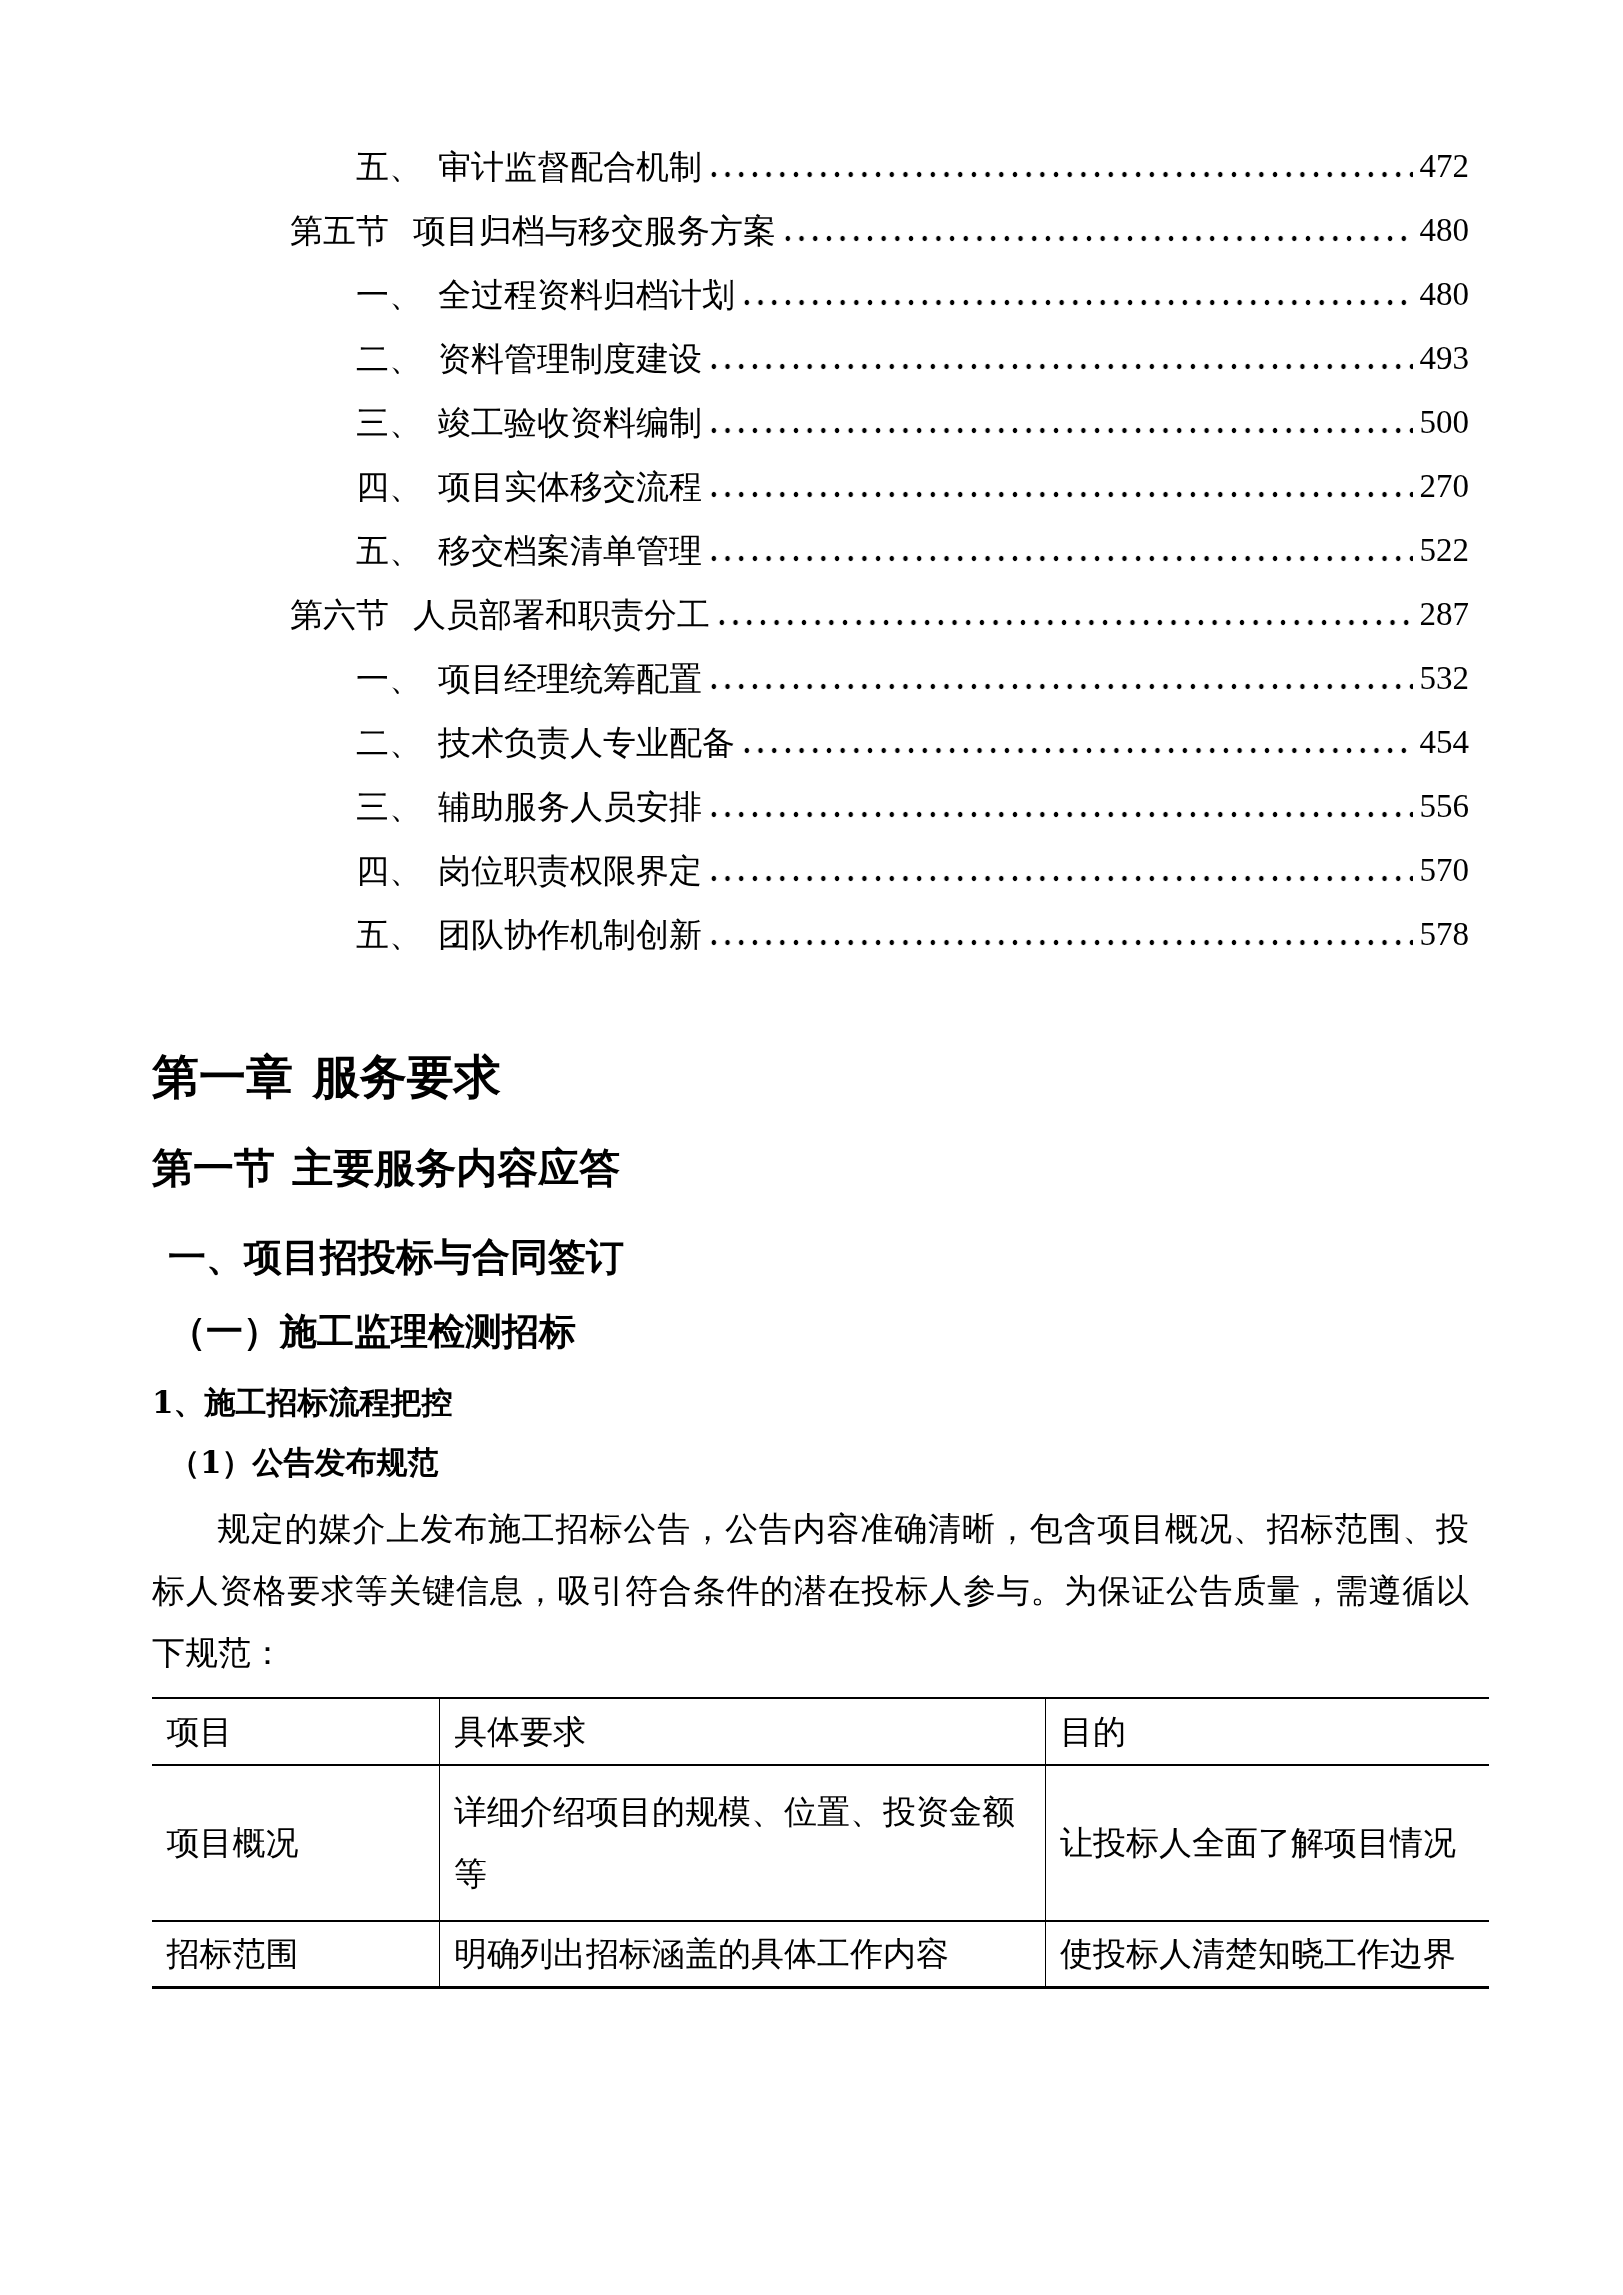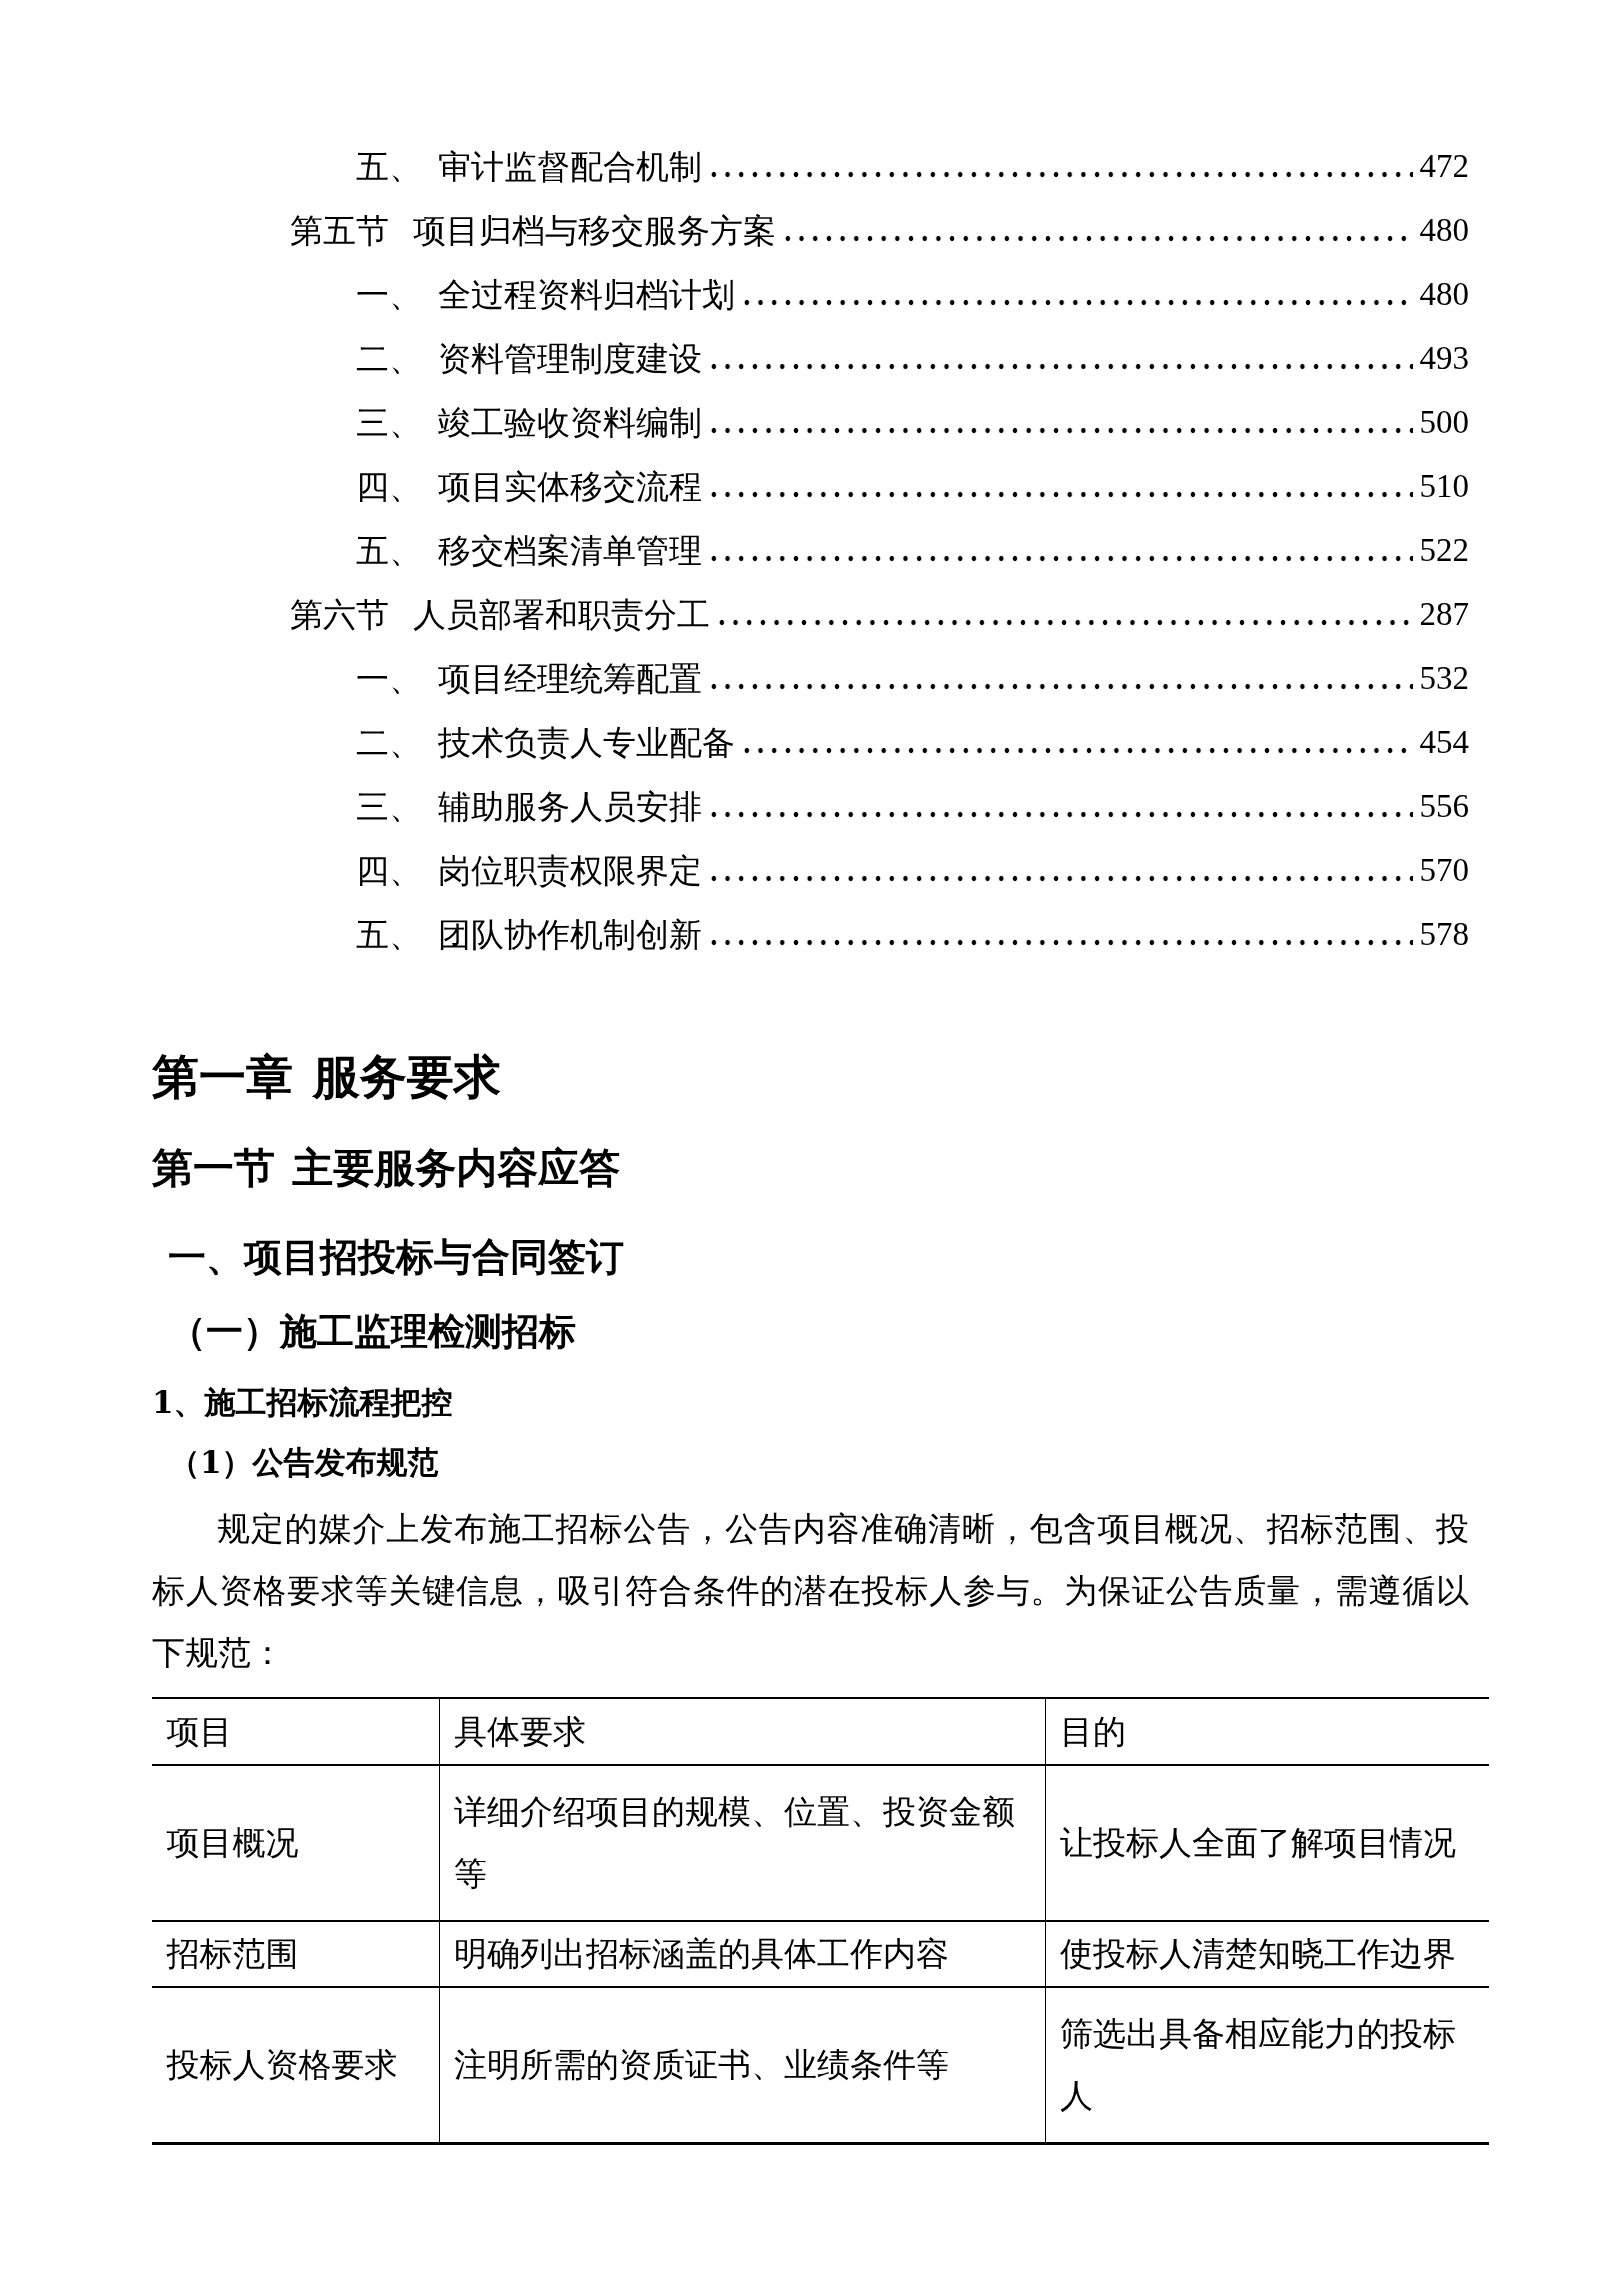--- a/index.html
+++ b/index.html
@@ -116,21 +116,21 @@
       <span class="toc-num">三、</span>
         <span class="toc-title">竣工验收资料编制</span>
         <span class="leader"></span>
         <span class="toc-page">500</span>
     </div>
 
     <div class="toc-row item">
       <span class="toc-num">四、</span>
         <span class="toc-title">项目实体移交流程</span>
         <span class="leader"></span>
-        <span class="toc-page">510</span>
+        <span class="toc-page">270</span>
     </div>
 
     <div class="toc-row item">
       <span class="toc-num">五、</span>
         <span class="toc-title">移交档案清单管理</span>
         <span class="leader"></span>
         <span class="toc-page">522</span>
     </div>
 
     <div class="toc-row section">
@@ -207,22 +207,17 @@
       <tr class="r-tall">
         <td>项目概况</td>
         <td>详细介绍项目的规模、位置、投资金额等</td>
         <td>让投标人全面了解项目情况</td>
       </tr>
       <tr class="r-mid">
         <td>招标范围</td>
         <td>明确列出招标涵盖的具体工作内容</td>
         <td>使投标人清楚知晓工作边界</td>
       </tr>
-      <tr class="r-tall">
-        <td>投标人资格要求</td>
-        <td>注明所需的资质证书、业绩条件等</td>
-        <td>筛选出具备相应能力的投标人</td>
-      </tr>
     </tbody>
   </table>
 
 </div>
 
 
 </body></html>

